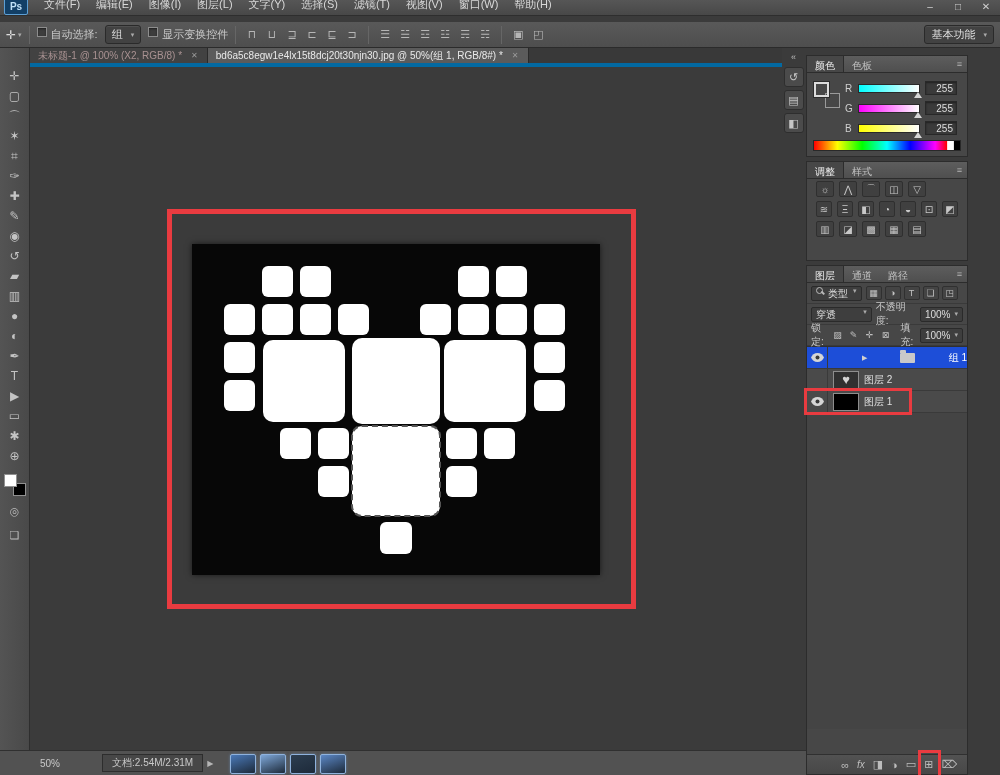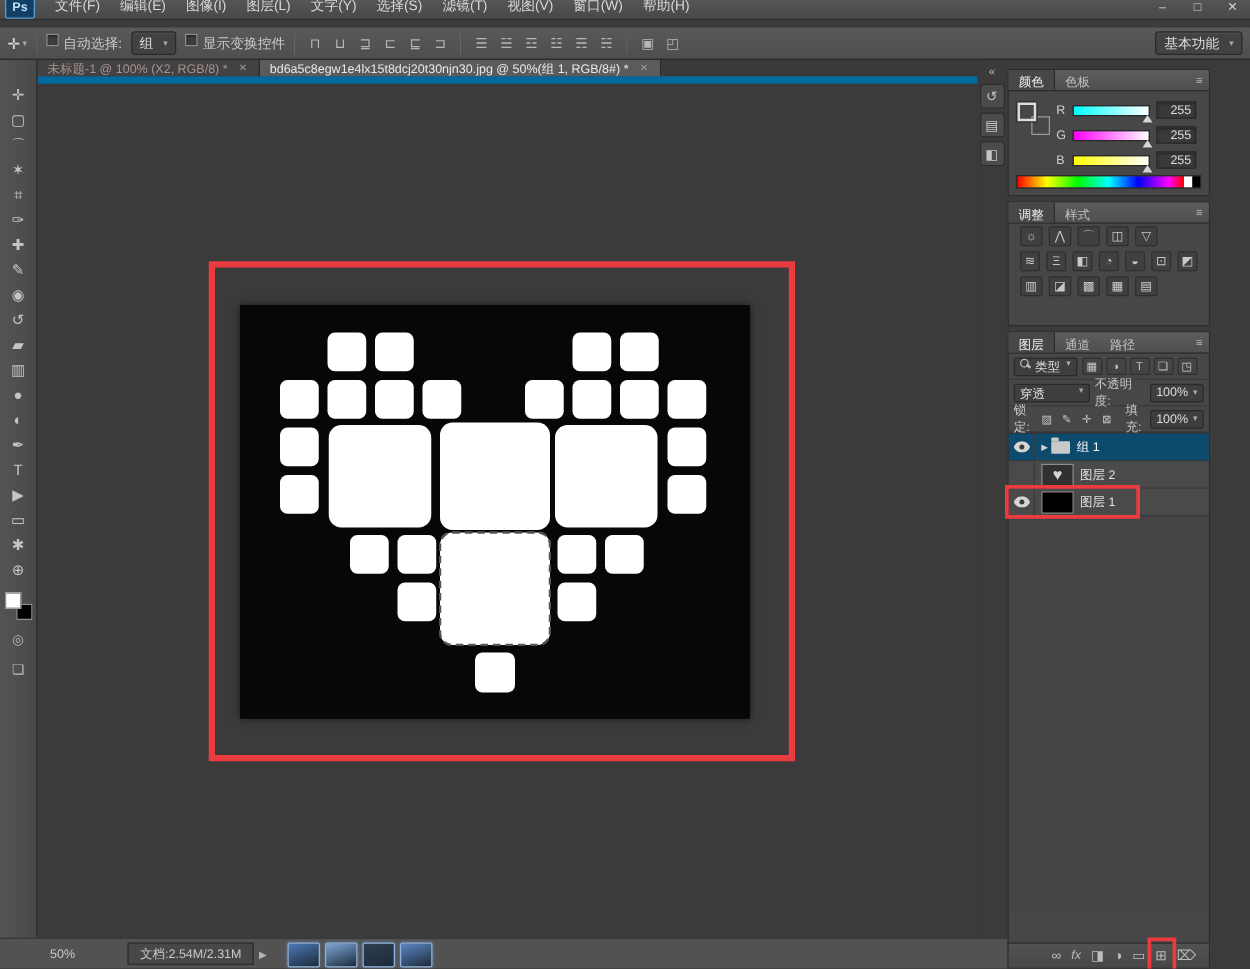--- a/index.html
+++ b/index.html
@@ -30,21 +30,21 @@
 
   
   .toolbar { position:absolute; left:0; top:48px; width:30px; height:702px; background:linear-gradient(90deg,#545454,#494949); border-right:1px solid #2e2e2e; display:flex; flex-direction:column; align-items:center; padding-top:18px; z-index:20; }
   .tool { width:24px; height:20px; color:#c4c4c4; font-size:12px; display:flex; align-items:center; justify-content:center; }
   .swatches { position:relative; width:22px; height:22px; margin-top:8px; }
   .bg-sw { position:absolute; right:0; bottom:0; width:13px; height:13px; border:1px solid #909090; }
   .fg-sw { position:absolute; left:0; top:0; width:13px; height:13px; border:1px solid #909090; }
   .tool-extra { width:24px; height:18px; color:#bdbdbd; font-size:11px; display:flex; align-items:center; justify-content:center; margin-top:6px; }
 
   
-  .tabbar { position:absolute; left:30px; top:48px; width:752px; height:19px; background:#393939; display:flex; border-bottom:6px solid #0369a1; z-index:19; }
+  .tabbar { position:absolute; left:30px; top:48px; width:752px; height:19px; background:#393939; display:flex; border-bottom:4px solid #0369a1; z-index:19; }
   .tab { font-size:10px; color:#a99292; padding:2px 9px 2px 8px; background:#424242; border-right:1px solid #2a2a2a; display:flex; gap:9px; align-items:center; white-space:nowrap; }
   .tab.active { background:#5b5b5b; color:#e9e9e9; }
   .tab .close { color:#9a9a9a; font-size:8px; }
 
   
   .canvas { position:absolute; left:30px; top:67px; width:752px; height:683px; background:#3b3b3b; overflow:hidden; z-index:1; }
   .image { position:absolute; left:162px; top:177px; width:408px; height:331px; background:#070707; box-shadow:0 0 6px rgba(0,0,0,.6); }
   .sq { position:absolute; background:#fff; border-radius:6px; }
   .sq.large { border-radius:10px; }
   .sq.dashed { outline:2px dashed #555; outline-offset:-1px; }
@@ -83,21 +83,21 @@
   .panel-layers { top:210px; height:510px; }
   .lrow-ctrl { height:21px; display:flex; align-items:center; gap:4px; padding:0 4px; border-bottom:1px solid #3a3a3a; font-size:10px; color:#c9c9c9; }
   .mag { width:7px; height:7px; border:1.5px solid #b9b9b9; border-radius:50%; position:relative; display:inline-block; }
   .mag::after { content:""; position:absolute; width:4px; height:1.5px; background:#b9b9b9; transform:rotate(45deg); right:-3px; bottom:-1px; }
   .lselect { background:#3e3e3e; border:1px solid #2a2a2a; border-radius:2px; padding:0 4px; display:flex; align-items:flex-start; gap:5px; height:15px; color:#ddd; }
   .ficon { width:16px; height:14px; background:#444; border:1px solid #303030; color:#c3c3c3; font-size:9px; display:flex; align-items:center; justify-content:center; border-radius:2px; }
   .lval { background:#3e3e3e; border:1px solid #2a2a2a; border-radius:2px; padding:0 4px; height:15px; display:flex; align-items:center; gap:4px; color:#ddd; }
   .lockicon { width:14px; height:14px; color:#c0c0c0; font-size:9px; display:flex; align-items:center; justify-content:center; }
   .lrows { border-top:1px solid #303030; }
   .lrow { display:flex; align-items:center; height:22px; border-bottom:1px solid #3a3a3a; background:#4a4a4a; position:relative; font-size:10px; color:#e0e0e0; }
-  .lrow.selected { background:#0c4a6e; color:#fff; }
+  .lrow.selected { background:#1d4ed8; color:#fff;justify-content:space-between; }
   .eyebox { width:21px; align-self:stretch; border-right:1px solid #3a3a3a; display:flex; align-items:center; justify-content:center; }
   .disclosure { color:#d0d0d0; font-size:7px; margin:0 3px 0 5px; }
   .folder-icon { width:15px; height:10px; background:#c9c9c9; border-radius:1px; position:relative; margin-right:5px; }
   .folder-icon::before { content:""; position:absolute; top:-3px; left:0; width:6px; height:3px; background:#c9c9c9; border-radius:1px 1px 0 0; }
   .thumb { width:26px; height:18px; margin:0 5px; border:1px solid #8d8d8d; display:flex; align-items:center; justify-content:center; }
   .thumb.black { background:#000; }
   .thumb.heart { background:#303030; color:#d4d4d4; font-size:13px; line-height:1; }
   .layer-red-box { position:absolute; left:-3px; top:-3px; width:108px; height:27px; border:3px solid #e93b40; z-index:6; pointer-events:none; }
   .lempty { background:#444444; height:316px; }
   .lbottom { position:absolute; bottom:0; left:0; right:0; height:20px; background:linear-gradient(#525252,#474747); border-top:1px solid #303030; display:flex; align-items:center; justify-content:flex-end; gap:8px; padding:0 10px; font-size:11px; color:#bdbdbd; }

